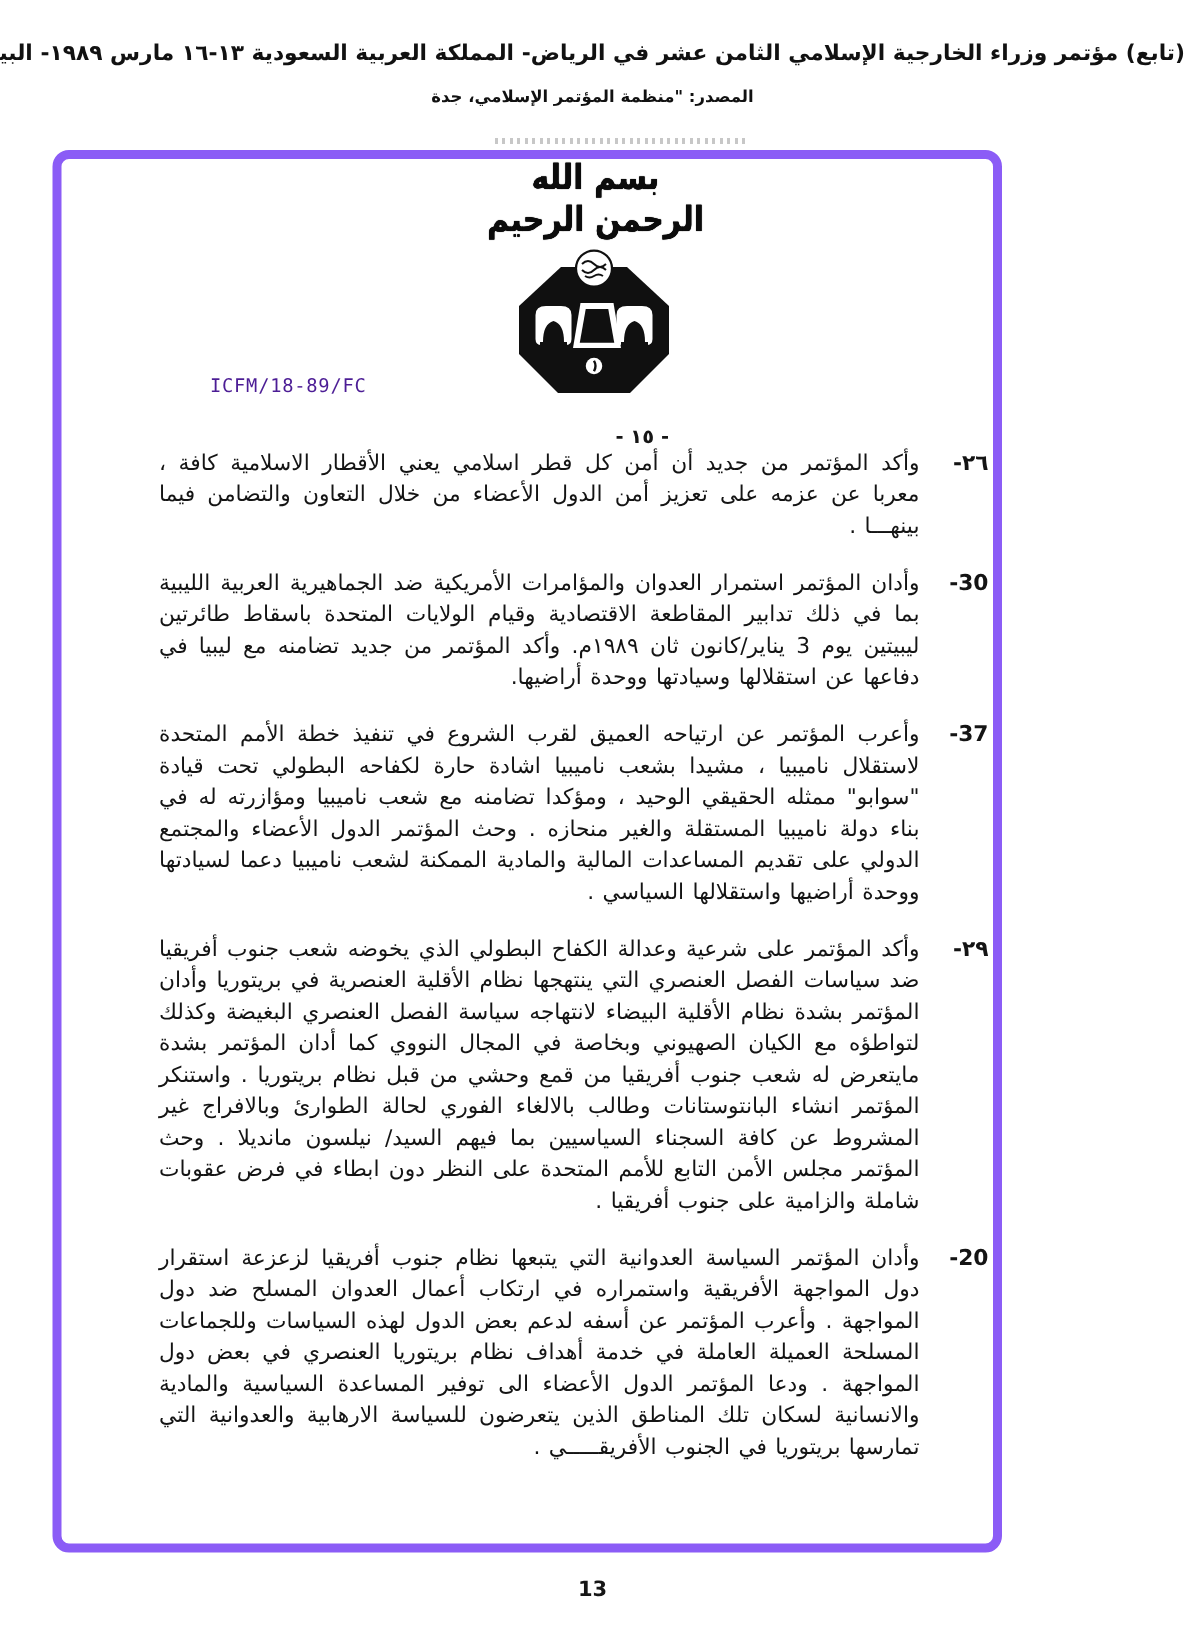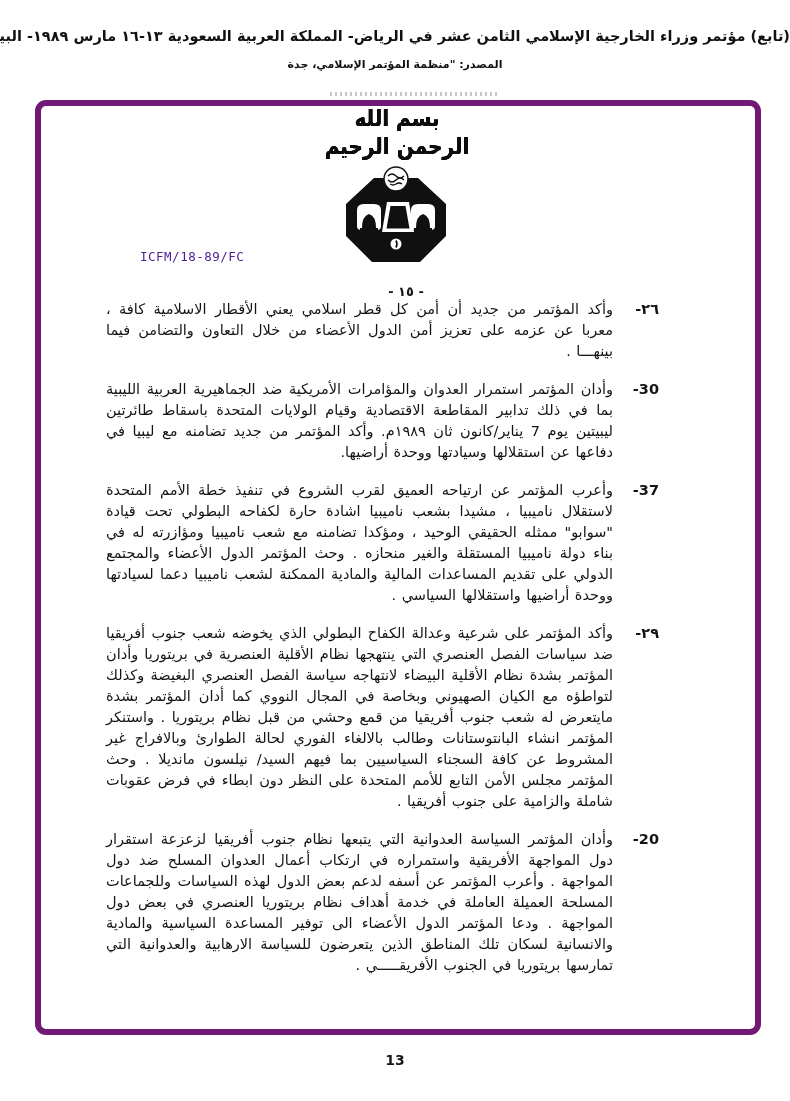--- a/index.html
+++ b/index.html
@@ -20,22 +20,22 @@
 
   
   .watermark {
     position: absolute; top: 92px; left: 330px; width: 170px; height: 4px;
     background: repeating-linear-gradient(90deg, #9a9a9a 0 2px, transparent 2px 5px);
     opacity: .55; filter: blur(.4px);
   }
 
   
   .frame {
-    position: absolute; left: 35px; top: 100px; width: 726px; height: 935px;
-    border: 6px solid #701a75; border-radius: 11px; background: #fff;
+    position: absolute; left: 35px; top: 100px; width: 633px; height: 935px;
+    border: 6px solid #8b5cf6; border-radius: 11px; background: #fff;
   }
 
   
   .bismillah {
     position: absolute; left: 276px; top: 2px; width: 160px;
     text-align: center; direction: rtl;
     font-weight: 700; font-size: 20px; letter-spacing: -1px;
     transform: scaleY(1.15);
     text-shadow: 0 0 .6px #000, 0 0 .4px #000;
     filter: blur(.2px); color: #0c0c0c;
@@ -47,21 +47,21 @@
   
   .refnum {
     position: absolute; left: 99px; top: 143px;
     font-family: "DejaVu Sans Mono", monospace;
     font-size: 12.5px; letter-spacing: .5px; color: #4c1d95;
   }
 
   
   .marker {
     position: absolute; left: 325px; top: 178px; width: 80px;
-    text-align: center; font-weight: 700; font-size: 13px; direction: rtl;
+    font-weight: 700; font-size: 13px; direction: rtl;
   }
 
   
   .bodytext {
     position: absolute; left: 65px; top: 193px; width: 553px;
     direction: rtl;
   }
   .para { display: flex; margin-bottom: 17px; align-items: flex-start; }
   .para-num {
     flex: 0 0 34px; font-weight: 700; font-size: 14.5px; line-height: 21px;
@@ -123,21 +123,21 @@
 
   <div class="bodytext">
 
     <div class="para">
       <div class="para-num">٢٦-</div>
       <div class="para-text">وأكد المؤتمر من جديد أن أمن كل قطر اسلامي يعني الأقطار الاسلامية كافة ، معربا عن عزمه على تعزيز أمن الدول الأعضاء من خلال التعاون والتضامن فيما بينهـــا .</div>
     </div>
 
     <div class="para">
       <div class="para-num">30-</div>
-      <div class="para-text">وأدان المؤتمر استمرار العدوان والمؤامرات الأمريكية ضد الجماهيرية العربية الليبية بما في ذلك تدابير المقاطعة الاقتصادية وقيام الولايات المتحدة باسقاط طائرتين ليبيتين يوم 7 يناير/كانون ثان ١٩٨٩م. وأكد المؤتمر من جديد تضامنه مع ليبيا في دفاعها عن استقلالها وسيادتها ووحدة أراضيها.</div>
+      <div class="para-text">وأدان المؤتمر استمرار العدوان والمؤامرات الأمريكية ضد الجماهيرية العربية الليبية بما في ذلك تدابير المقاطعة الاقتصادية وقيام الولايات المتحدة باسقاط طائرتين ليبيتين يوم 3 يناير/كانون ثان ١٩٨٩م. وأكد المؤتمر من جديد تضامنه مع ليبيا في دفاعها عن استقلالها وسيادتها ووحدة أراضيها.</div>
     </div>
 
     <div class="para">
       <div class="para-num">37-</div>
       <div class="para-text">وأعرب المؤتمر عن ارتياحه العميق لقرب الشروع في تنفيذ خطة الأمم المتحدة لاستقلال ناميبيا ، مشيدا بشعب ناميبيا اشادة حارة لكفاحه البطولي تحت قيادة "سوابو" ممثله الحقيقي الوحيد ، ومؤكدا تضامنه مع شعب ناميبيا ومؤازرته له في بناء دولة ناميبيا المستقلة والغير منحازه . وحث المؤتمر الدول الأعضاء والمجتمع الدولي على تقديم المساعدات المالية والمادية الممكنة لشعب ناميبيا دعما لسيادتها ووحدة أراضيها واستقلالها السياسي .</div>
     </div>
 
     <div class="para">
       <div class="para-num">٢٩-</div>
       <div class="para-text">وأكد المؤتمر على شرعية وعدالة الكفاح البطولي الذي يخوضه شعب جنوب أفريقيا ضد سياسات الفصل العنصري التي ينتهجها نظام الأقلية العنصرية في بريتوريا وأدان المؤتمر بشدة نظام الأقلية البيضاء لانتهاجه سياسة الفصل العنصري البغيضة وكذلك لتواطؤه مع الكيان الصهيوني وبخاصة في المجال النووي كما أدان المؤتمر بشدة مايتعرض له شعب جنوب أفريقيا من قمع وحشي من قبل نظام بريتوريا . واستنكر المؤتمر انشاء البانتوستانات وطالب بالالغاء الفوري لحالة الطوارئ وبالافراج غير المشروط عن كافة السجناء السياسيين بما فيهم السيد/ نيلسون مانديلا . وحث المؤتمر مجلس الأمن التابع للأمم المتحدة على النظر دون ابطاء في فرض عقوبات شاملة والزامية على جنوب أفريقيا .</div>

